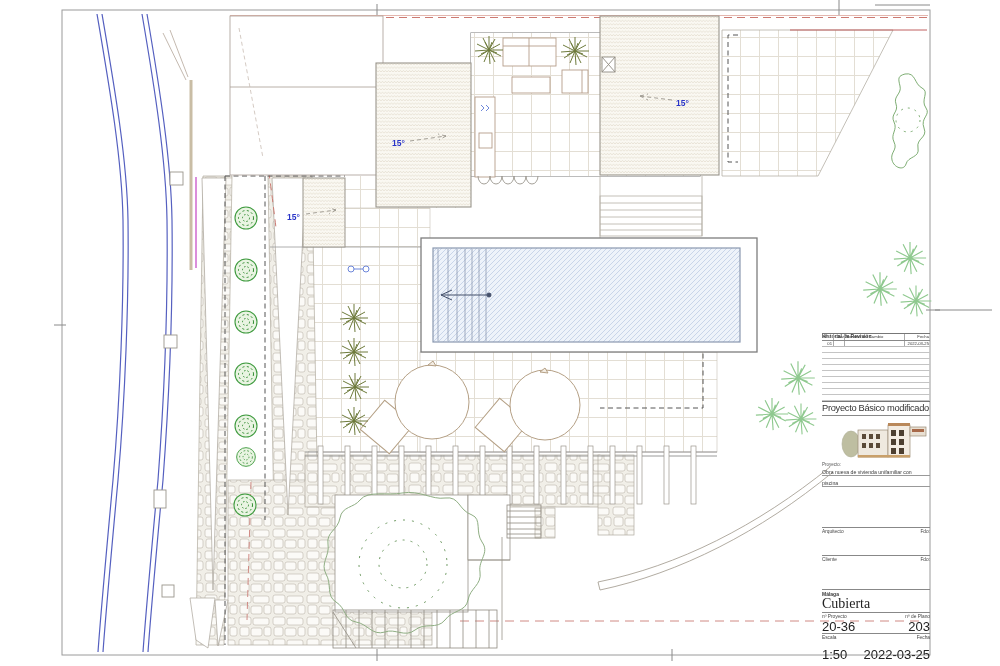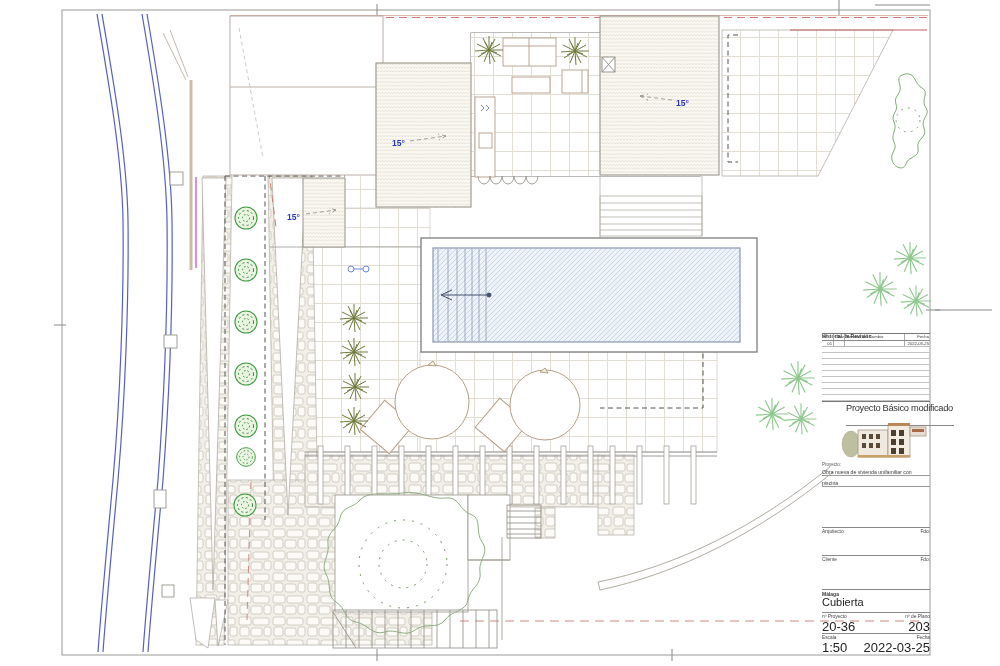--- a/index.html
+++ b/index.html
@@ -14,26 +14,26 @@
   .rev-title{font-size:5px;font-weight:bold;}
   .rev-table{border-top:1px solid #777;border-bottom:1px solid #777;}
   .rev-row{display:grid;grid-template-columns:11px 11px 1fr 26px;border-bottom:0.5px solid #b9b9b9;}
   .rev-row.hdr{border-bottom:1px solid #888;}
   .rev-row span{font-size:4.2px;line-height:5.5px;padding:0 1px;border-left:0.5px solid #aaa;
                 overflow:hidden;white-space:nowrap;}
   .rev-row span:first-child{border-left:none;}
   .rev-row .num{text-align:right;}
   .rev-empty{height:5px;border-bottom:0.5px solid #c4c4c4;}
   .status{font-size:9.3px;letter-spacing:-0.3px;color:#333;border-bottom:1px solid #888;
-          padding-bottom:12px;margin-left:24px;}
+          padding-bottom:2px;}
   .hline{border-top:1px solid #888;}
   .lbl{font-size:4.5px;color:#555;}
   .val-sm{font-size:5.2px;border-bottom:0.5px solid #999;}
   .row2{display:flex;justify-content:space-between;font-size:4.8px;color:#444;}
-  .big{font-size:11px;color:#222;}
+  .big{font-size:14px;color:#222;font-family:Liberation Serif, serif;}
   .valrow{display:flex;justify-content:space-between;font-size:13px;color:#222;}
   .bold5{font-size:5px;font-weight:bold;}
 </style>
 </head>
 <body>
 
 <div class="canvas">
 <svg width="1000" height="666" viewBox="0 0 1000 666">
   <defs>
     <pattern id="roofHatch" width="6" height="3.6" patternUnits="userSpaceOnUse">
@@ -358,18 +358,18 @@
   </div>
   <div class="abs valrow" style="top:286px;">
     <span>20-36</span>
     <span>203</span>
   </div>
 
   <div class="abs row2 hline lbl" style="top:300px;padding-top:1px;">
     <span>Escala</span>
     <span>Fecha</span>
   </div>
-  <div class="abs valrow" style="top:307px;">
+  <div class="abs valrow" style="top:314px;">
     <span>1:50</span>
     <span>2022-03-25</span>
   </div>
 </div>
 </div>
 
 </body></html>

